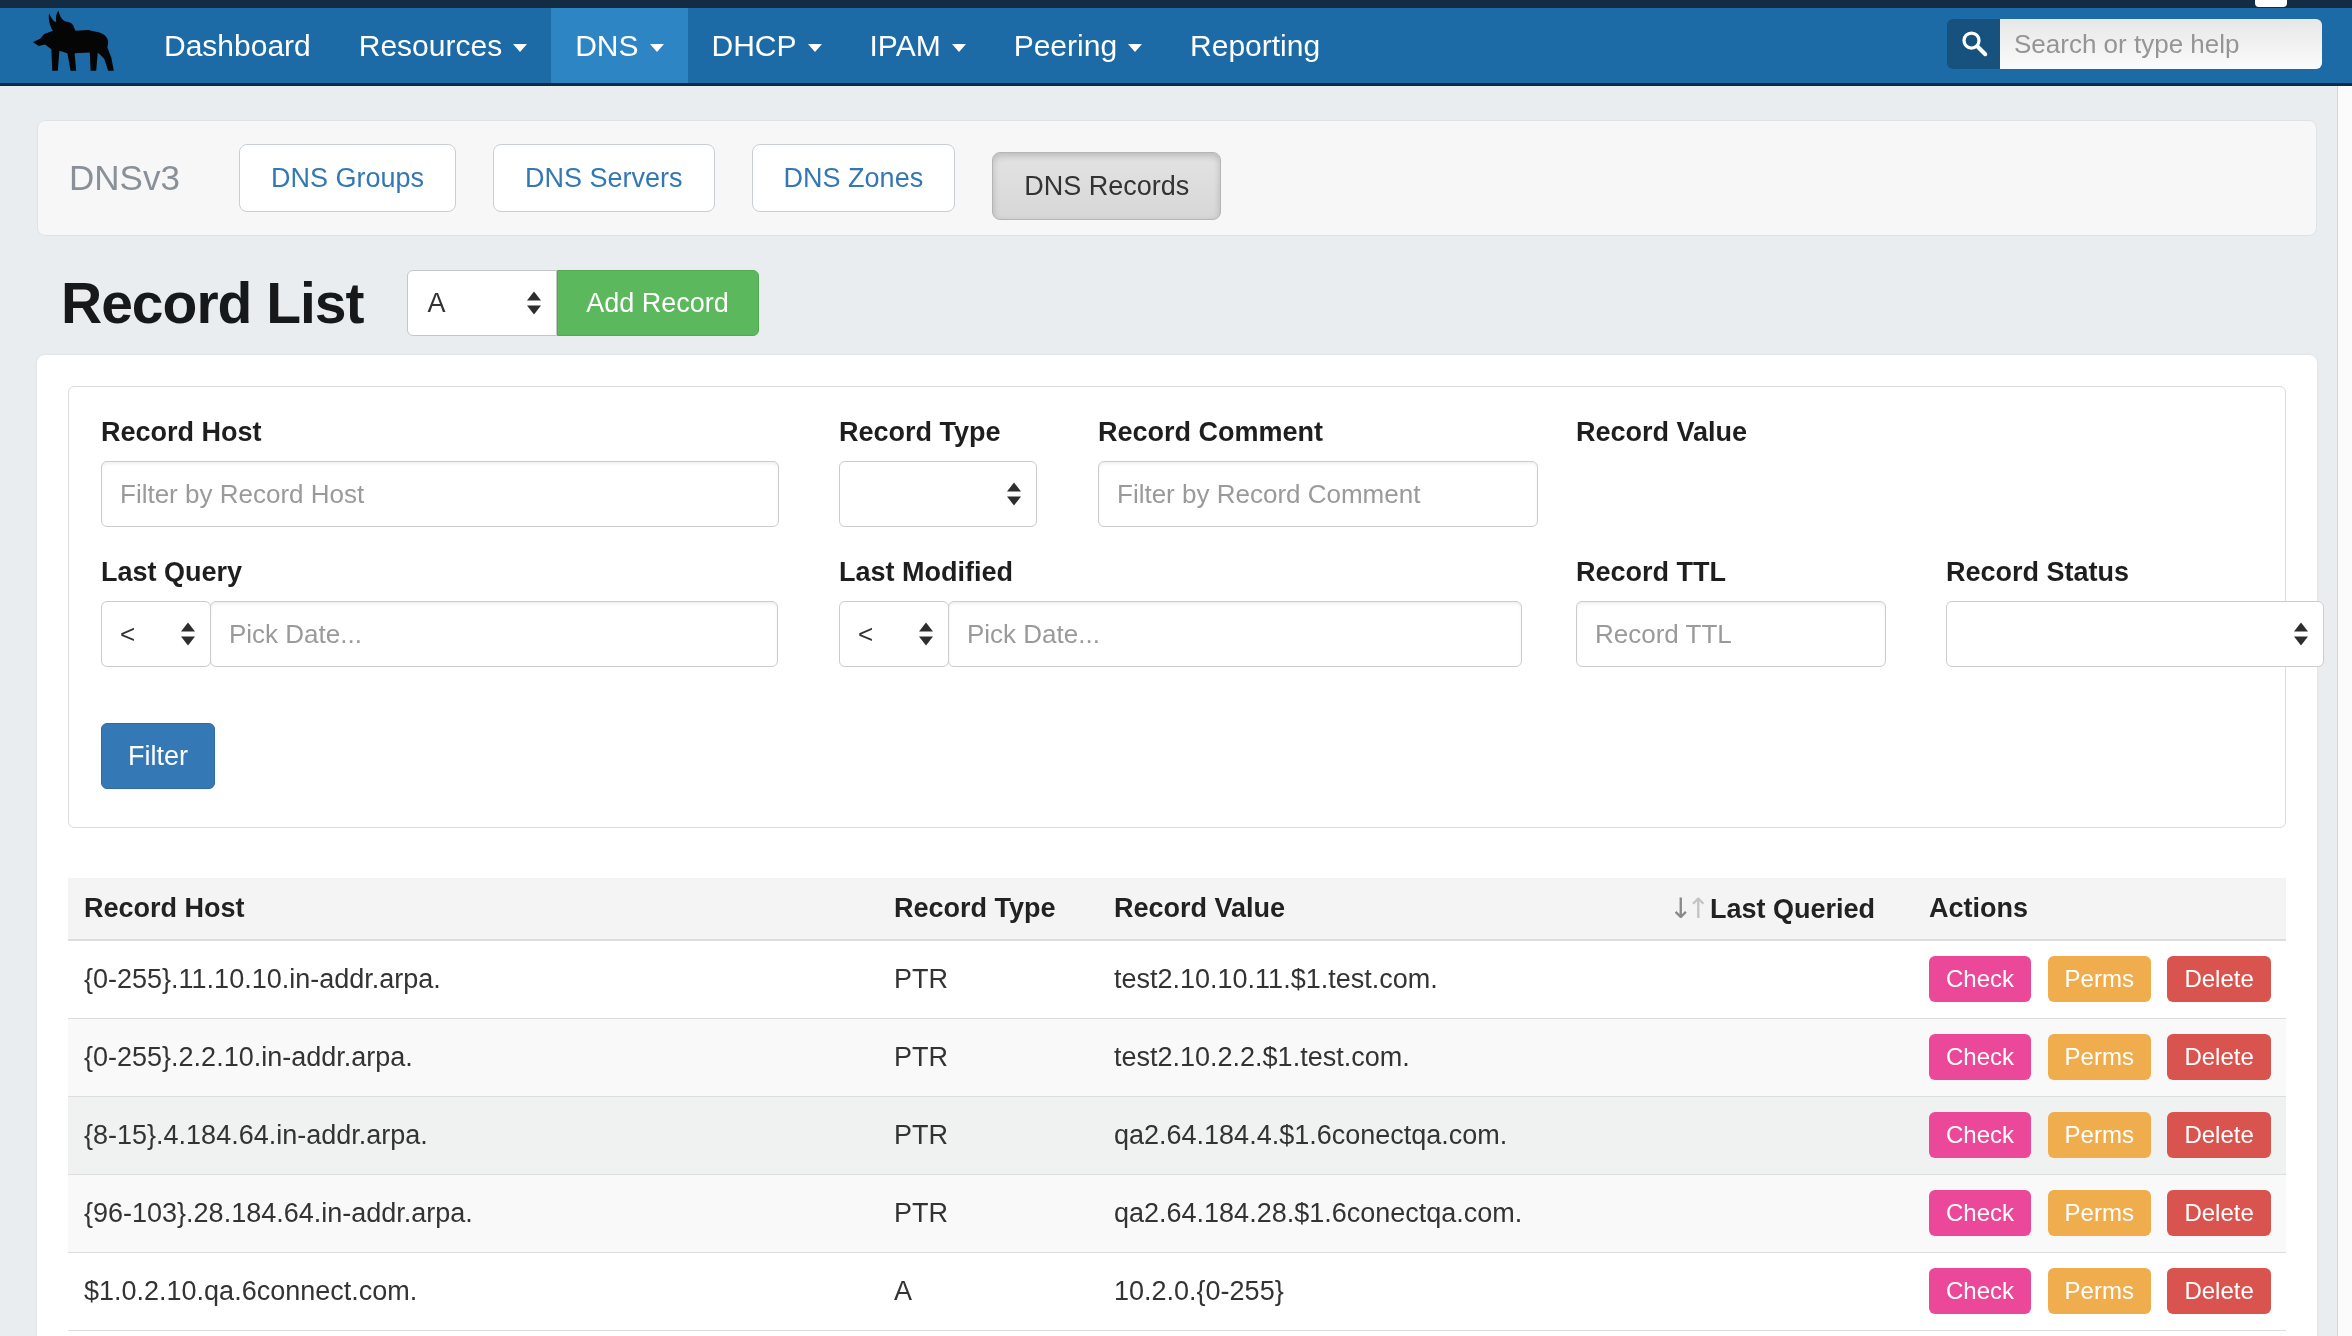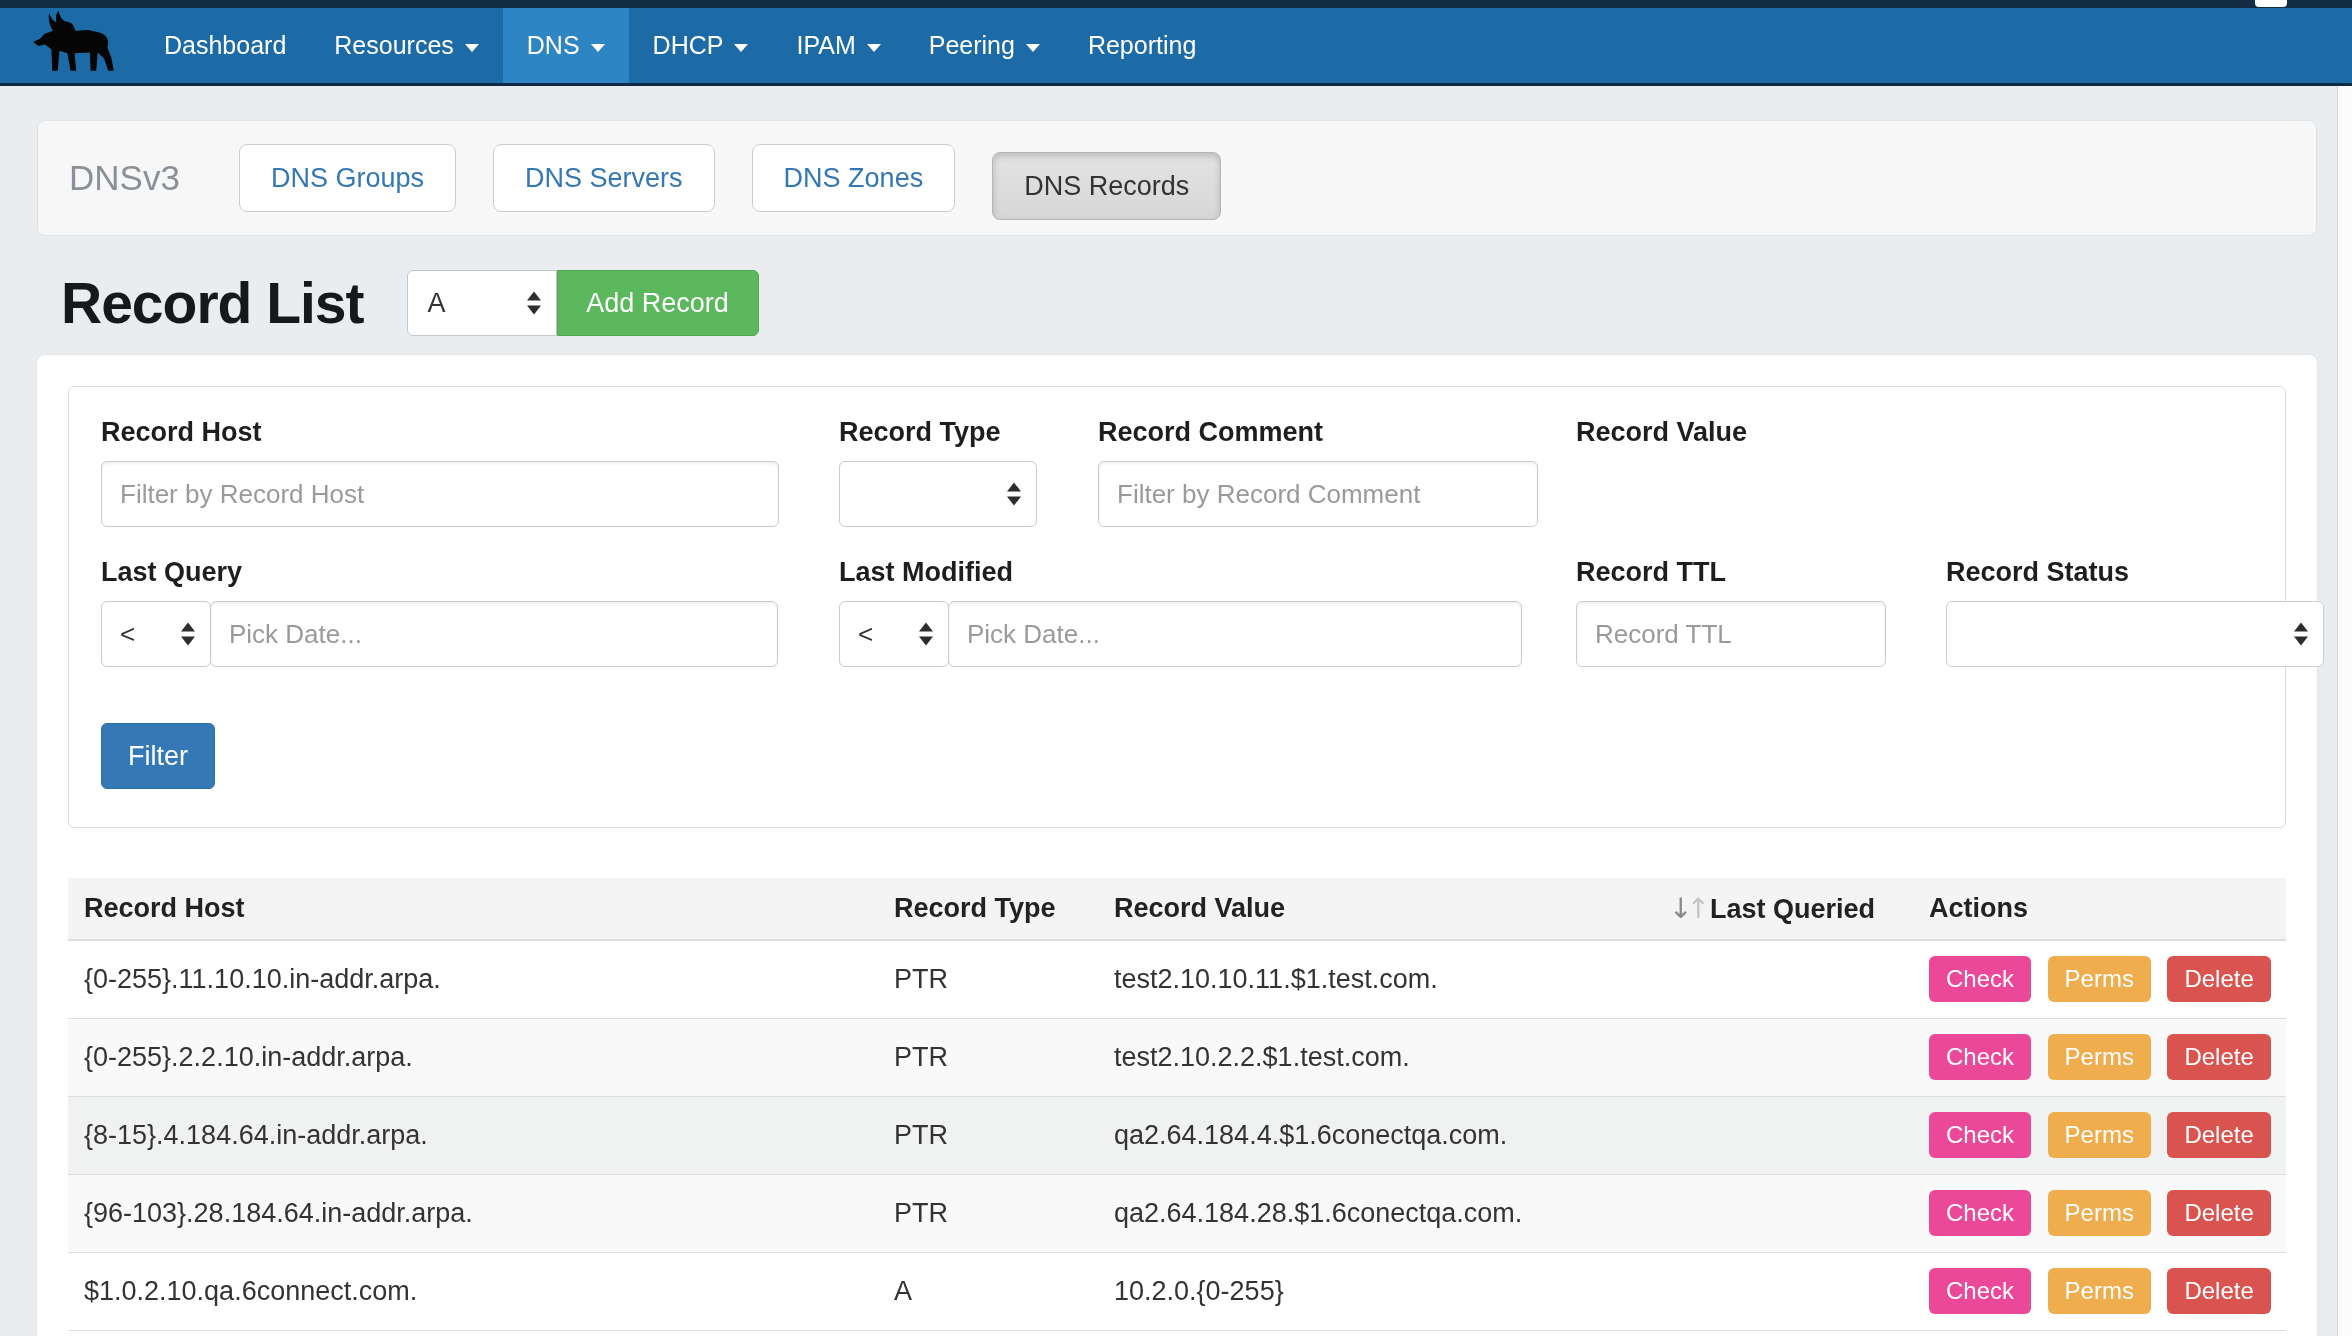--- a/index.html
+++ b/index.html
@@ -10,21 +10,21 @@
     font-family:"Liberation Sans","DejaVu Sans",sans-serif;
   }
   
   .top-strip { position:absolute; top:0; left:0; width:2352px; height:8px; background:#122c44; }
   .top-strip-blob { position:absolute; top:0; left:2255px; width:32px; height:7px; background:#fff; border-radius:0 0 4px 4px; }
 
   
   .navbar { position:absolute; top:8px; left:0; width:2352px; height:78px; background:#1d6ba6; border-bottom:3px solid #0d2b44; }
   .logo { position:absolute; left:26px; top:2px; width:94px; height:72px; }
   .nav-items { position:absolute; left:140px; top:0; height:75px; display:flex; }
-  .nav-item { display:flex; align-items:center; padding:0 24px; color:#fff; font-size:25px; cursor:pointer; white-space:nowrap; }
+  .nav-item { display:flex; align-items:center; padding:0 24px; color:#fff; font-size:30px; cursor:pointer; white-space:nowrap; }
   .nav-item.active { background:#2d85c3; }
   .caret-down { width:0; height:0; border-left:7px solid transparent; border-right:7px solid transparent; border-top:8px solid #fff; margin-left:11px; margin-top:4px; }
   .search-group { position:absolute; right:30px; top:11px; height:50px; display:flex; }
   .search-btn { width:53px; height:50px; background:#17527f; border:none; border-radius:6px 0 0 6px; display:flex; align-items:center; justify-content:center; cursor:pointer; }
   .search-input { width:322px; height:50px; border:none; outline:none; background:linear-gradient(#e7e7e7,#fbfbfb); border-radius:0 6px 6px 0; padding:0 14px; font-size:26px; color:#444; font-family:inherit; }
   .search-input::placeholder { color:#959595; }
 
   
   .dnsv3-panel { position:absolute; top:120px; left:37px; width:2280px; height:116px; background:#f7f7f8; border:1px solid #dfe3e6; border-radius:8px; display:flex; align-items:center; }
   .dnsv3-title { margin-left:31px; width:170px; font-size:35px; color:#8a9097; }
@@ -116,20 +116,31 @@
         <span>IPAM</span>
         <span class="caret-down"></span>
       </div>
     <div class="nav-item">
         <span>Peering</span>
         <span class="caret-down"></span>
       </div>
     <div class="nav-item">
         <span>Reporting</span>
       </div>
+  </div>
+  <div class="search-group">
+    <button class="search-btn">
+      <span>
+        <svg width="30" height="30" viewBox="0 0 24 24">
+            <circle cx="10" cy="10" r="6" fill="none" stroke="#fff" stroke-width="2.6"></circle>
+            <line x1="14.6" y1="14.6" x2="21" y2="21" stroke="#fff" stroke-width="3.2" stroke-linecap="round"></line>
+          </svg>
+      </span>
+    </button>
+    <input class="search-input" type="text" placeholder="Search or type help" style="">
   </div>
 </div>
 
 <div class="dnsv3-panel">
   <div class="dnsv3-title">DNSv3</div>
   <button class="tab-btn">DNS Groups</button>
   <button class="tab-btn">DNS Servers</button>
   <button class="tab-btn">DNS Zones</button>
   <button class="tab-btn active">DNS Records</button>
 </div>

